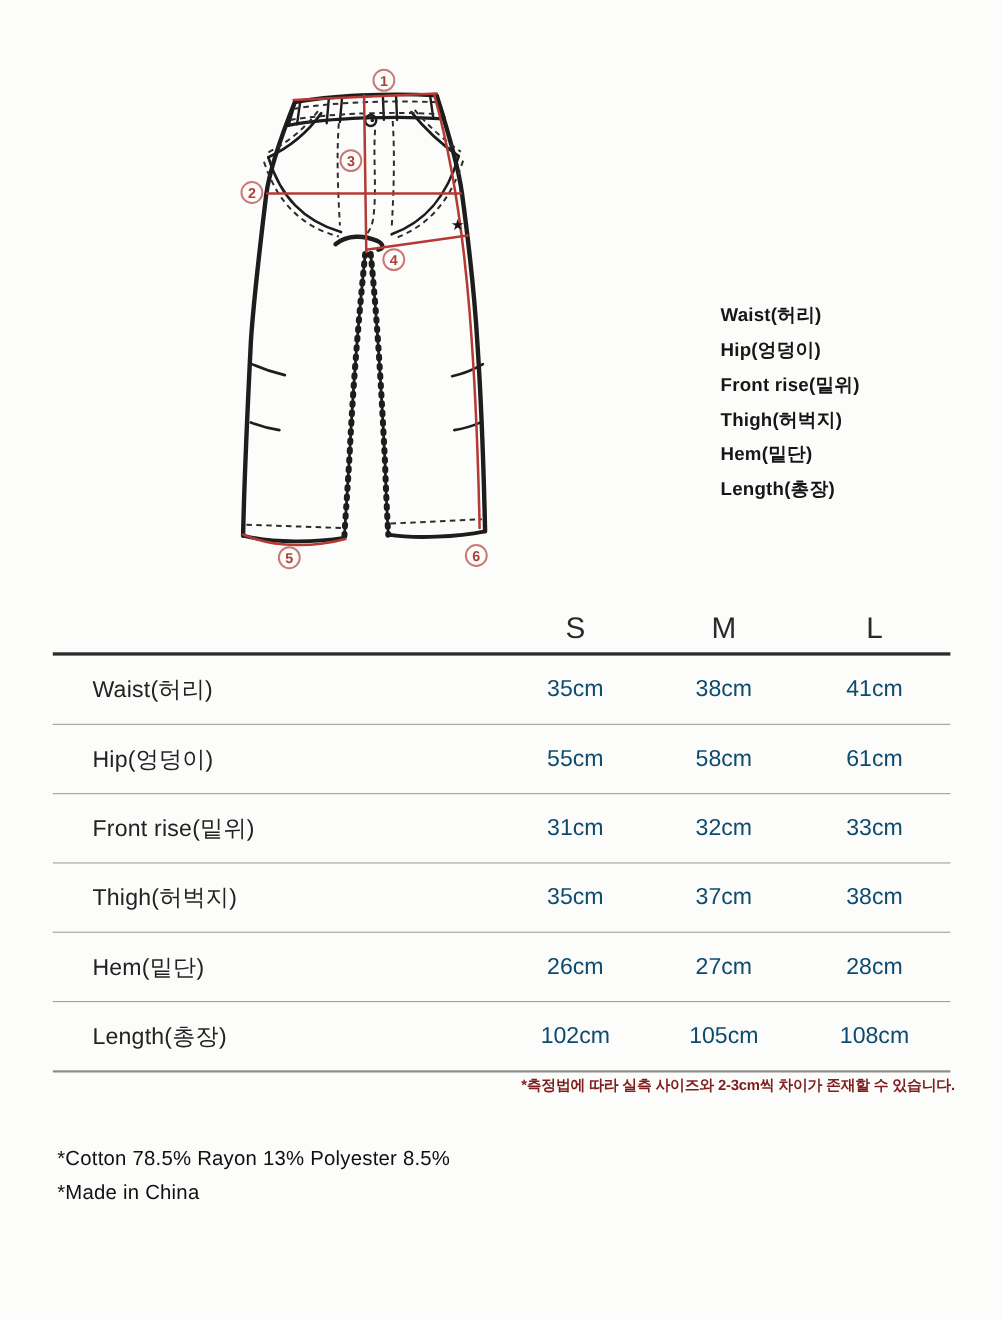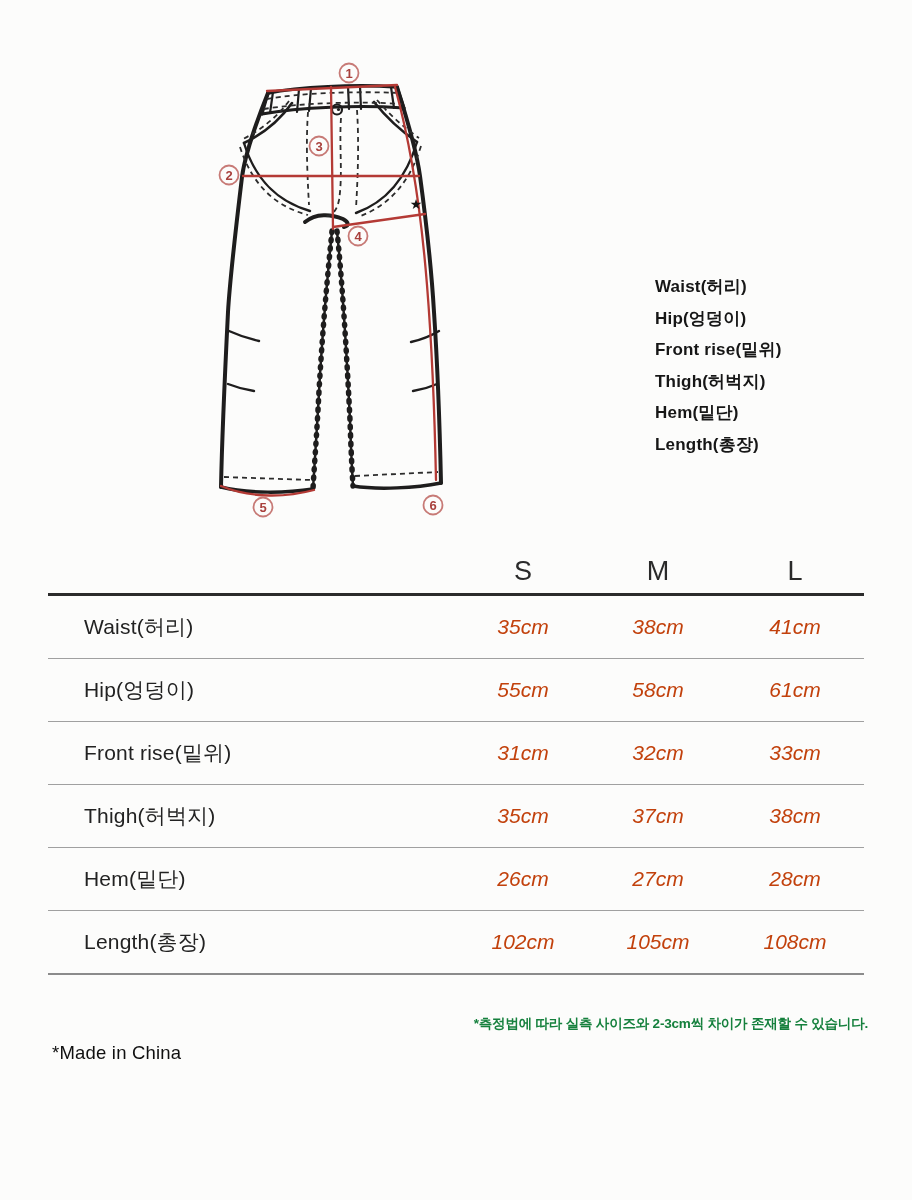--- a/index.html
+++ b/index.html
@@ -29,24 +29,24 @@
   }
   .tbl-row{
     display:grid;grid-template-columns:408px 134px 136px 138px;
     height:62px;align-items:center;
     border-bottom:1.5px solid #a0a0a0;
   }
   .tbl-row:last-child{border-bottom:2px solid #8b8b8b;}
   .row-label{
     padding-left:36px;font-size:21px;color:#222;letter-spacing:.2px;
   }
-  .cell-val{text-align:center;font-size:21px;color:#c2410c;font-style:italic;}
+  .cell-val{text-align:center;font-size:21px;color:#0c4a6e;}
   .table-footnote{
-    position:absolute;right:44px;top:1015px;
-    font-size:13.5px;font-weight:700;color:#15803d;letter-spacing:-.2px;
+    position:absolute;right:44px;top:978px;
+    font-size:13.5px;font-weight:700;color:#7f1d1d;letter-spacing:-.2px;
   }
   
   .notes{position:absolute;left:52px;top:1038px;}
   .note-line{
     font-size:18.5px;color:#101010;line-height:30.5px;
     white-space:pre;letter-spacing:.2px;font-weight:500;
   }
   
   .callout-num{font-family:"Liberation Sans","DejaVu Sans",sans-serif;}
 </style>
@@ -192,14 +192,15 @@
     <div class="row-label">Length(총장)</div>
     <div class="cell-val">102cm</div>
     <div class="cell-val">105cm</div>
     <div class="cell-val">108cm</div>
   </div>
 </div>
 
 <div class="table-footnote">*측정법에 따라 실측 사이즈와 2-3cm씩 차이가 존재할 수 있습니다.</div>
 
 <div class="notes">
+  <div class="note-line">*Cotton 78.5% Rayon 13% Polyester 8.5%</div>
   <div class="note-line">*Made in China</div>
 </div>
 
 </body></html>

